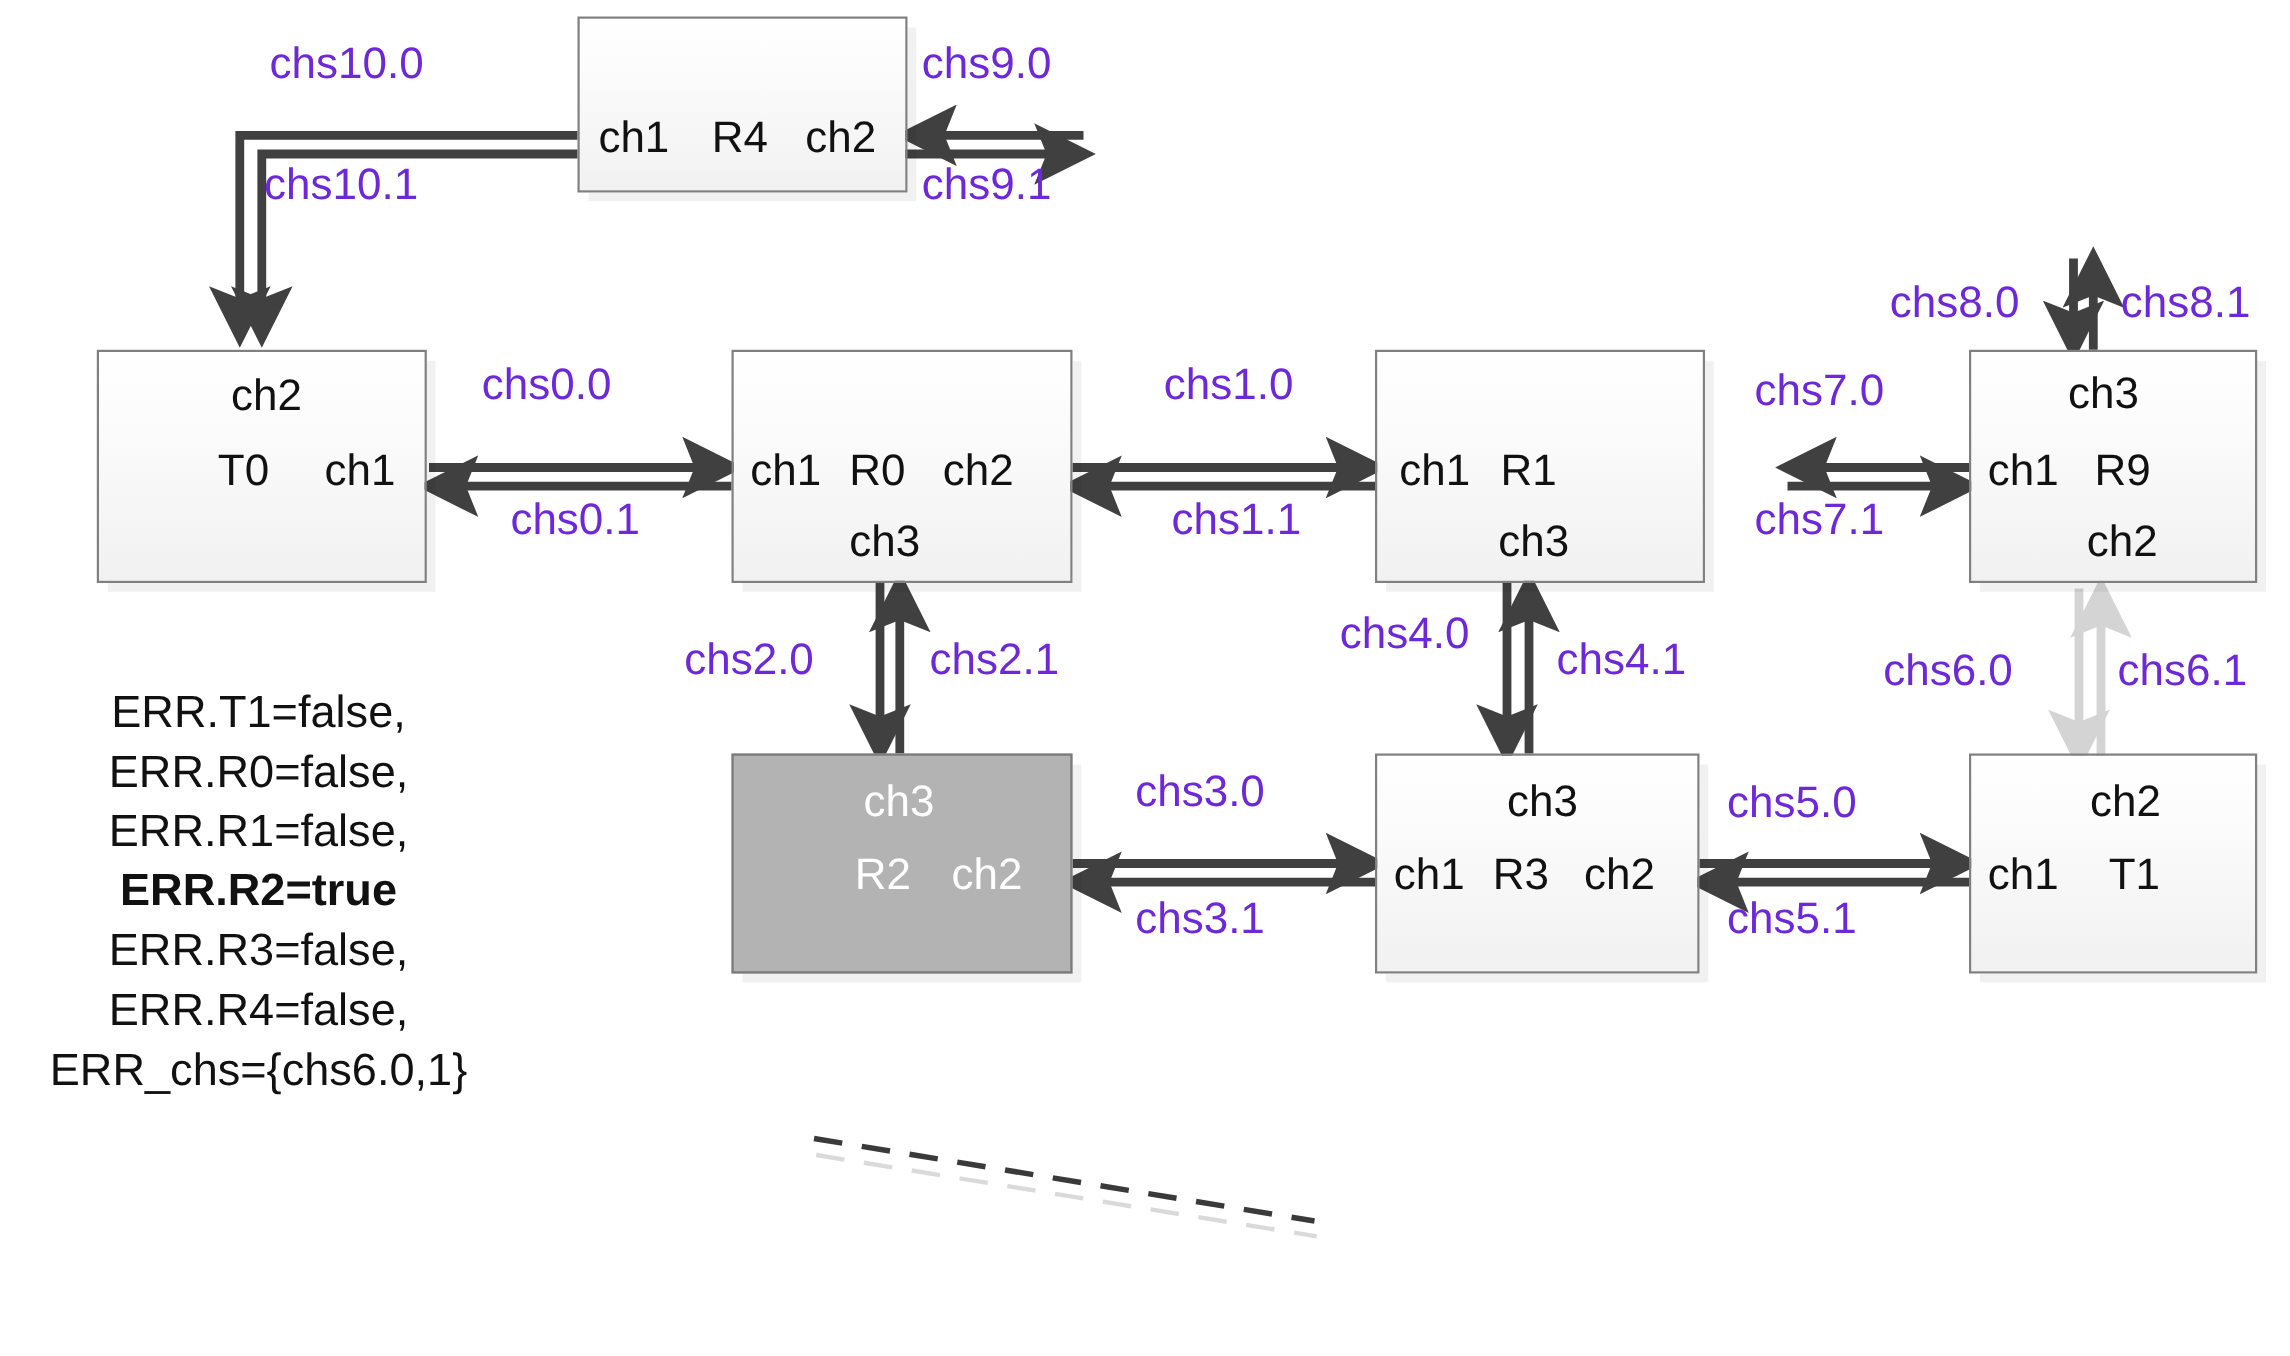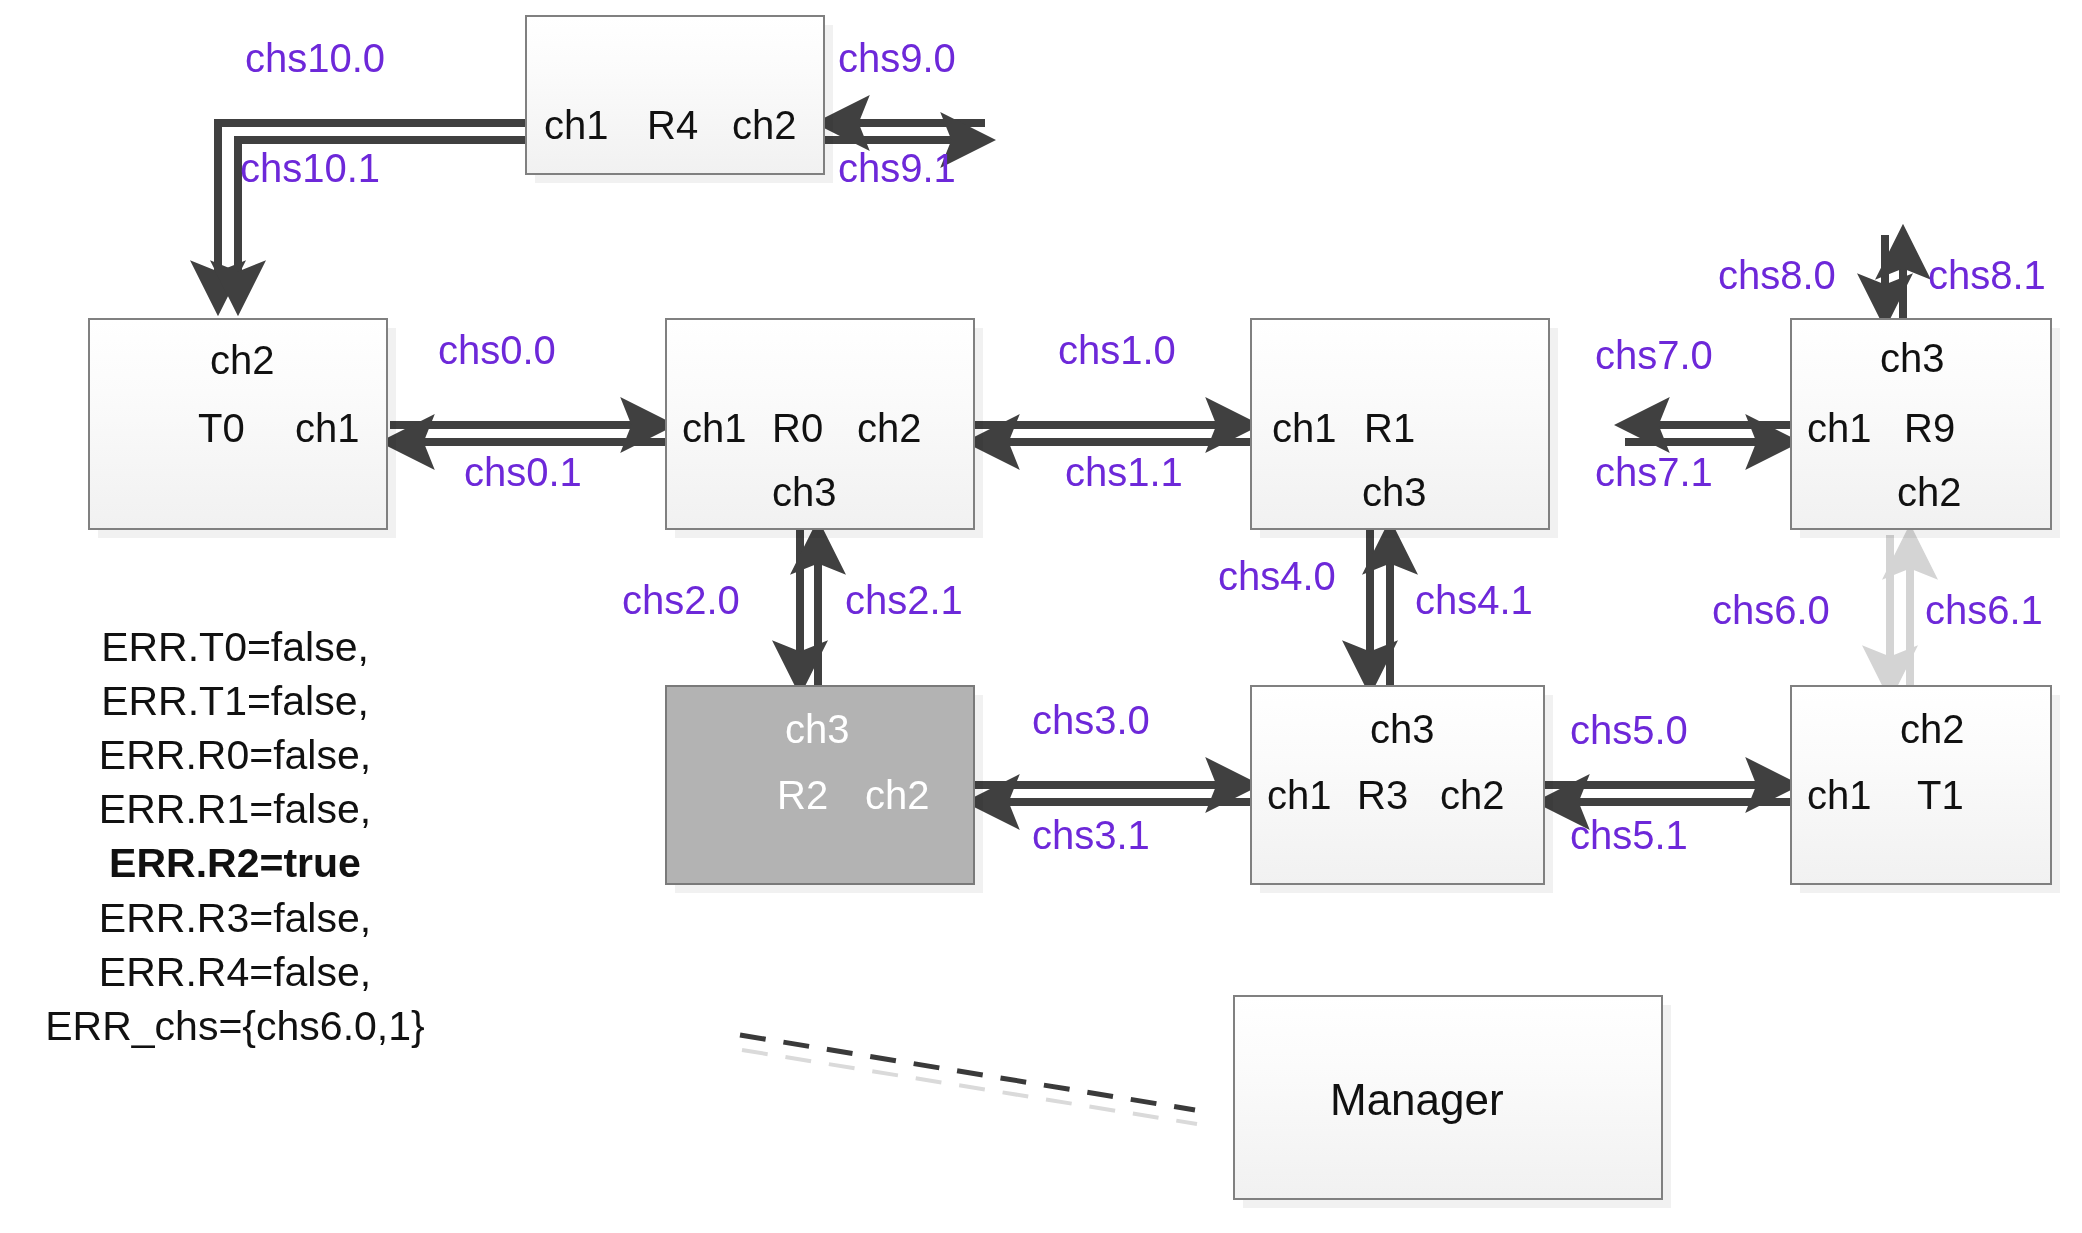--- a/index.html
+++ b/index.html
@@ -143,23 +143,20 @@
     <span class="lbl" style="left:105px;top:88px;">R3</span>
     <span class="lbl" style="left:188px;top:88px;">ch2</span>
   </div>
 
   <div class="node" style="left:1790px;top:685px;width:262px;height:200px;">
     <span class="lbl" style="left:108px;top:22px;">ch2</span>
     <span class="lbl" style="left:15px;top:88px;">ch1</span>
     <span class="lbl" style="left:125px;top:88px;text-align:center;">T1</span>
   </div>
 
-  <div class="node" style="left:1233px;top:995px;width:430px;height:205px;">
-    <span class="managerlbl" style="left:95px;top:78px;">Manager</span>
-  </div>
 
   <span class="elabel" style="left:245px;top:38px;">chs10.0</span>
   <span class="elabel" style="left:240px;top:148px;">chs10.1</span>
   <span class="elabel" style="left:838px;top:38px;">chs9.0</span>
   <span class="elabel" style="left:838px;top:148px;">chs9.1</span>
 
   <span class="elabel" style="left:438px;top:330px;">chs0.0</span>
   <span class="elabel" style="left:464px;top:452px;">chs0.1</span>
 
   <span class="elabel" style="left:1058px;top:330px;">chs1.0</span>
@@ -180,21 +177,20 @@
   <span class="elabel" style="left:1712px;top:590px;">chs6.0</span>
   <span class="elabel" style="left:1925px;top:590px;">chs6.1</span>
 
   <span class="elabel" style="left:1595px;top:335px;">chs7.0</span>
   <span class="elabel" style="left:1595px;top:452px;">chs7.1</span>
 
   <span class="elabel" style="left:1718px;top:255px;">chs8.0</span>
   <span class="elabel" style="left:1928px;top:255px;">chs8.1</span>
 
   <div id="errblock">
-    <div>ERR.T0=false,</div>
     <div>ERR.T1=false,</div>
     <div>ERR.R0=false,</div>
     <div>ERR.R1=false,</div>
     <div class="bold">ERR.R2=true</div>
     <div>ERR.R3=false,</div>
     <div>ERR.R4=false,</div>
     <div>ERR_chs={chs6.0,1}</div>
   </div>
 
 </div>

